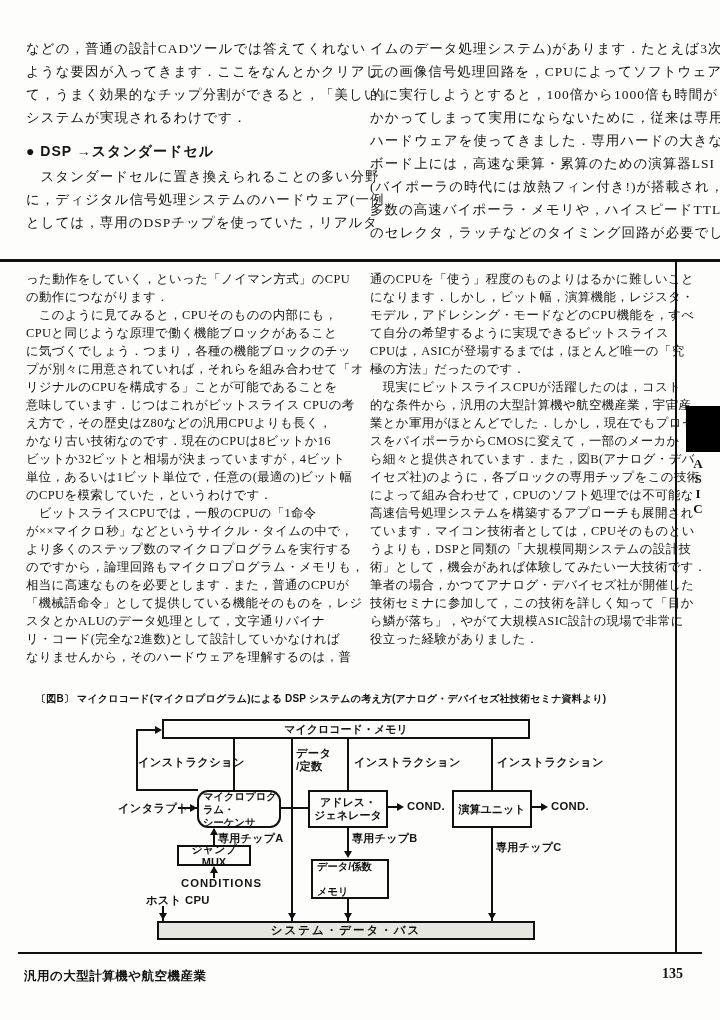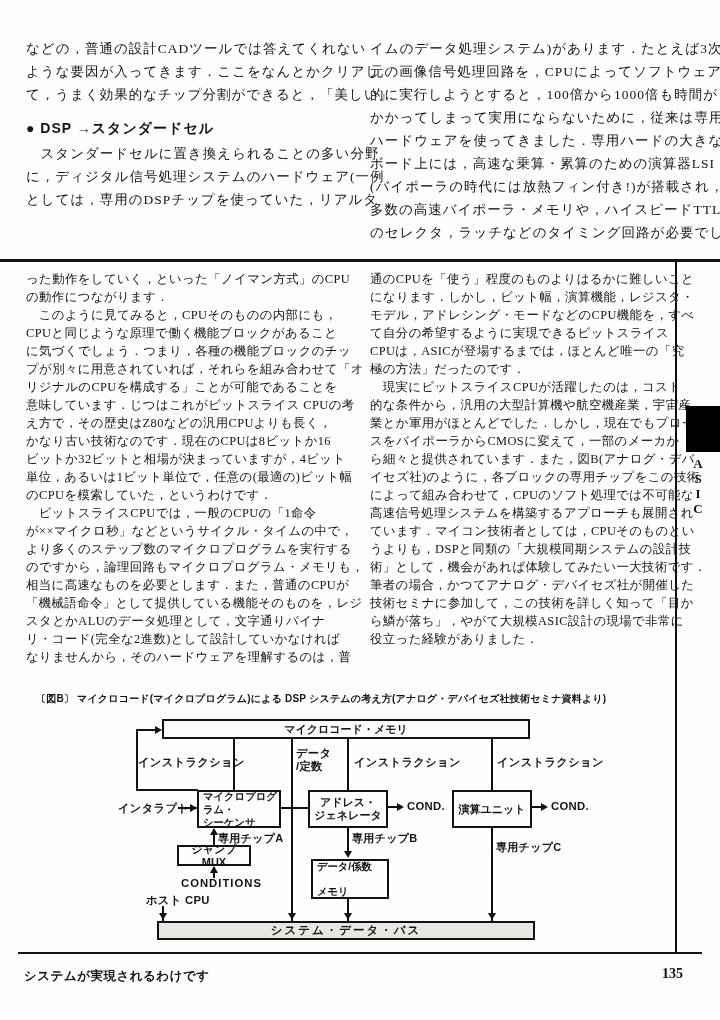--- a/index.html
+++ b/index.html
@@ -59,20 +59,21 @@
 </head>
 <body>
 
 <div class="page">
 
   <section class="col top-col" style="left:26px;top:37px;width:336px;">
     <div>
         <div class="tline">などの，普通の設計CADツールでは答えてくれない</div>
         <div class="tline">ような要因が入ってきます．ここをなんとかクリアし</div>
         <div class="tline">て，うまく効果的なチップ分割ができると，「美しい」</div>
+        <div class="tline">システムが実現されるわけです．</div>
       </div>
     <div class="heading">● DSP →スタンダードセル</div>
     <div>
         <div class="tline">　スタンダードセルに置き換えられることの多い分野</div>
         <div class="tline">に，ディジタル信号処理システムのハードウェア(一例</div>
         <div class="tline">としては，専用のDSPチップを使っていた，リアルタ</div>
       </div>
   </section>
 
   <section class="col top-col" style="left:370px;top:37px;width:336px;">
@@ -166,21 +167,21 @@
     <div class="vl" style="left:491px;top:739px;height:51px;"></div>
 
     <div class="dlabel" style="left:138px;top:755px;">インストラクション</div>
     <div class="dlabel two" style="left:296px;top:747px;">
       <div>データ</div>
       <div>/定数</div>
     </div>
     <div class="dlabel" style="left:354px;top:755px;">インストラクション</div>
     <div class="dlabel" style="left:497px;top:755px;">インストラクション</div>
 
-    <div class="box small" style="left:197px;top:790px;width:84px;height:38px;">
+    <div class="box small" style="left:197px;top:790px;width:84px;height:38px;border-radius:11px;">
       <span>マイクロプログラム・</span>
       <span>シーケンサ</span>
     </div>
 
     <div class="dlabel" style="left:118px;top:801px;">インタラプト</div>
     <div class="hl" style="left:178px;top:807px;width:19px;"></div>
     <div class="arr-r" style="left:190px;top:804px;"></div>
 
     <div class="hl" style="left:281px;top:807px;width:27px;"></div>
 
@@ -227,16 +228,16 @@
     <div class="dlabel" style="left:146px;top:893px;">ホスト CPU</div>
     <div class="vl" style="left:162px;top:906px;height:16px;"></div>
     <div class="arr-d" style="left:159px;top:913px;"></div>
 
     <div class="bus">
       <span style="background:#e7e7e2;padding:0 3px;">システム・データ・バス</span>
     </div>
   </div>
 
   <div class="rule-bottom"></div>
-  <div class="footer-title">システムが実現されるわけです</div>
+  <div class="footer-title">汎用の大型計算機や航空機産業</div>
   <div class="footer-page">135</div>
 
 </div>
 
 </body></html>

